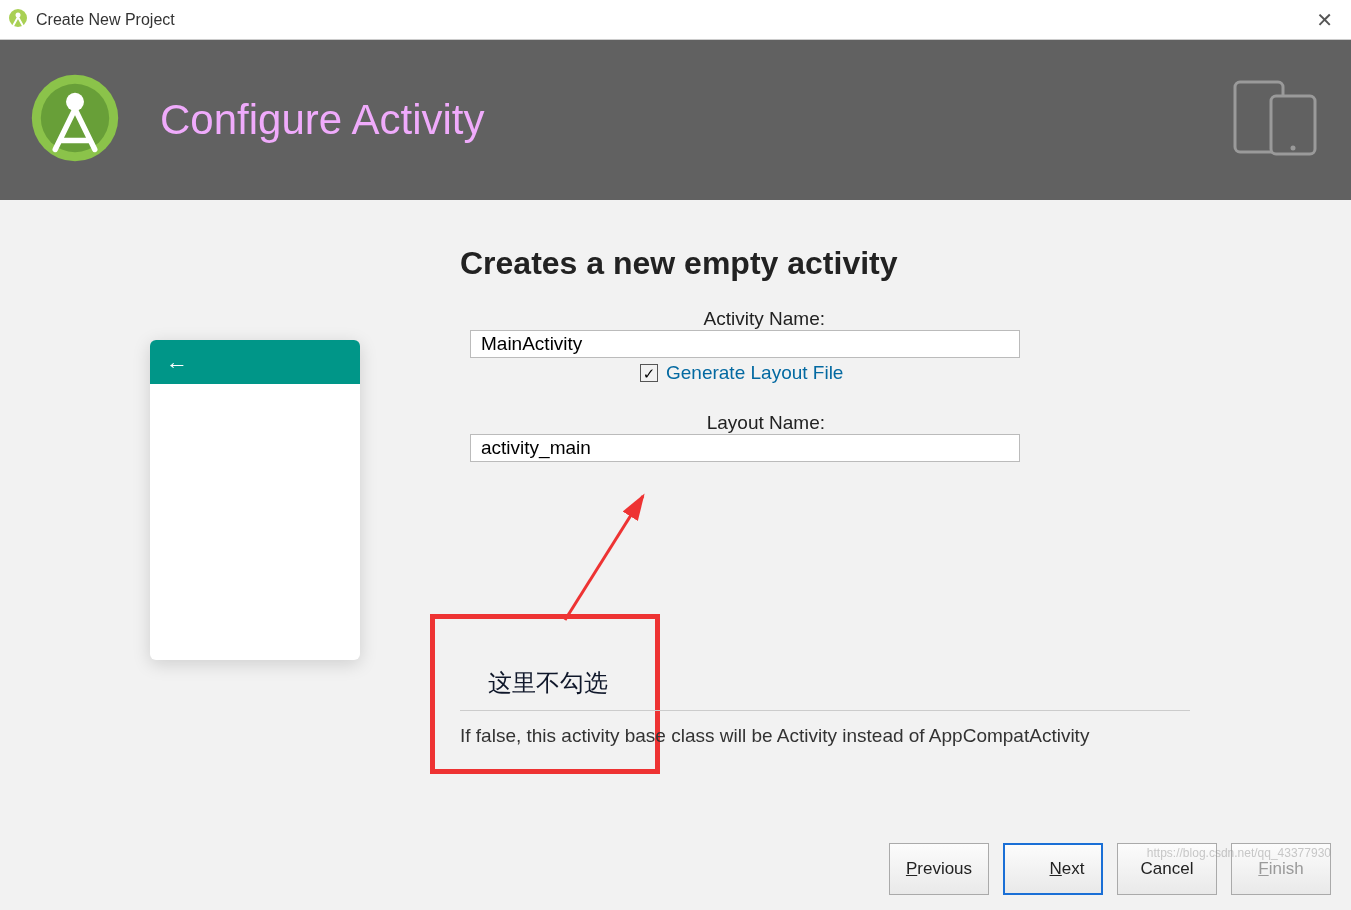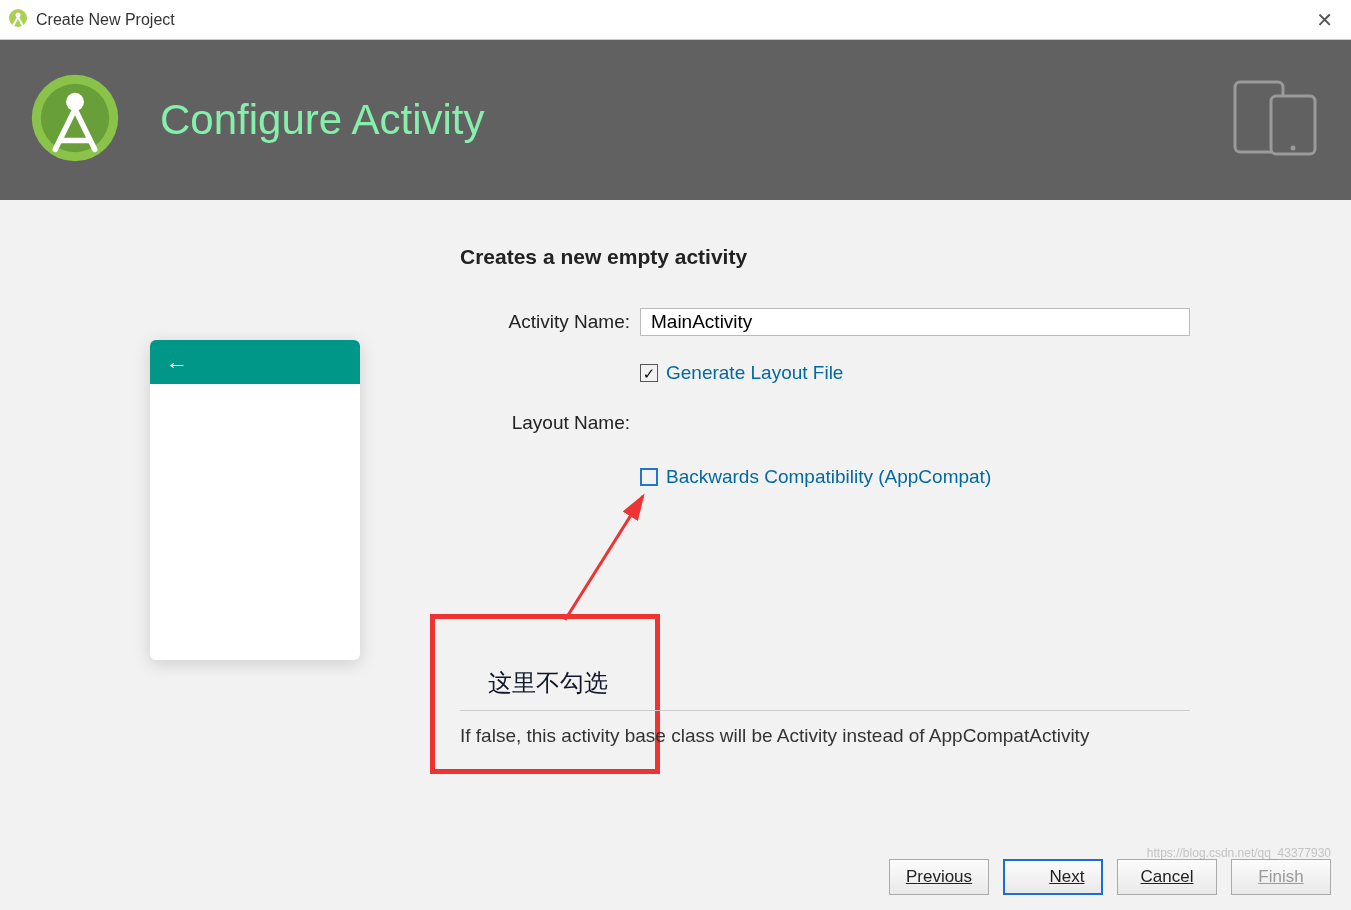--- a/index.html
+++ b/index.html
@@ -5,46 +5,46 @@
   * { box-sizing: border-box; margin: 0; padding: 0; }
   body { font-family: "Segoe UI", Arial, sans-serif; background: #fff; width: 1351px; height: 910px; overflow: hidden; position: relative; }
 
   .titlebar { height: 40px; border-bottom: 1px solid #ccc; display: flex; align-items: center; padding: 0 8px; justify-content: space-between; }
   .titlebar-left { display: flex; align-items: center; gap: 8px; }
   .titlebar-title { font-size: 16px; color: #333; }
   .close-x { font-size: 20px; color: #555; padding: 4px 10px; }
 
   .banner { background: #616161; height: 160px; display: flex; align-items: center; padding: 0 30px; justify-content: space-between; }
   .banner-left { display: flex; align-items: center; gap: 40px; }
-  .banner-title { color: #86efac; font-size: 42px; font-weight: 300; }
+  .banner-title { color: #f0abfc; font-size: 42px; font-weight: 300; }
 
   .body-area { background: #f2f2f2; height: 710px; position: relative; }
-  .heading { font-size: 21px; font-weight: 700; color: #222; position: absolute; left: 460px; top: 45px; }
+  .heading { font-size: 32px; font-weight: 700; color: #222; position: absolute; left: 460px; top: 45px; }
 
   .preview-phone { position: absolute; left: 150px; top: 140px; width: 210px; height: 320px; background: #fff; border-radius: 6px; box-shadow: 0 4px 18px rgba(0,0,0,0.15); overflow: hidden; }
   .preview-appbar { background: #009688; color: #fff; height: 44px; display: flex; align-items: center; padding: 0 16px; }
 
   .form-row { position: absolute; display: flex; align-items: center; }
   .form-label { width: 170px; text-align: right; font-size: 19px; color: #222; }
   .form-input { width: 550px; height: 28px; border: 1px solid #bbb; background: #fff; padding: 0 10px; font-size: 19px; margin-left: 10px; }
-  .row-activity { left: 460px; top: 108px; }
+  .row-activity { left: 460px; top: 108px; flex-direction: column; }
   .row-check1 { left: 640px; top: 162px; }
   .row-layout { left: 460px; top: 212px; flex-direction: column; }
   .row-check2 { left: 640px; top: 266px; }
 
   .chk { width: 18px; height: 18px; border: 1px solid #555; display: inline-flex; align-items: center; justify-content: center; margin-right: 8px; vertical-align: middle; }
   .chk.checked::after { content: "✓"; font-size: 15px; color: #000; line-height: 1; }
   .chk.blue { border: 2px solid #2277cc; }
   .chk-label { font-size: 19px; color: #0369a1; vertical-align: middle; }
 
   .hr-line { position: absolute; left: 460px; top: 510px; width: 730px; height: 1px; background: #ccc; }
   .help-text { position: absolute; left: 460px; top: 525px; font-size: 19px; color: #333; }
 
   .button-bar { position: absolute; bottom: 15px; right: 20px; display: flex; gap: 14px; }
-  .btn { width: 100px; height: 36px; border: 1px solid #aaa; background: linear-gradient(#fcfcfc,#e9e9e9); font-size: 17px; color: #222; display: flex; align-items: center; justify-content: center; text-decoration: underline; }
+  .btn { width: 100px; height: 52px; border: 1px solid #aaa; background: linear-gradient(#fcfcfc,#e9e9e9); font-size: 17px; color: #222; display: flex; align-items: center; justify-content: center; }
   .btn.primary { border: 2px solid #1a6fd6; padding-left: 28px; }
   .btn.disabled { color: #9a9a9a; }
   .btn u { text-decoration: underline; }
 
   .annotation-box { position: absolute; left: 430px; top: 414px; width: 230px; height: 160px; border: 5px solid #e33; }
   .annotation-text { position: absolute; left: 488px; top: 467px; font-size: 24px; color: #0f172a; font-weight: 500; }
   .arrow-svg { position: absolute; left: 555px; top: 288px; }
   .watermark { position: absolute; right: 20px; bottom: 50px; font-size: 12px; color: rgba(150,150,150,0.5); }
 </style>
 </head>
@@ -99,26 +99,23 @@
     <input class="form-input" value="MainActivity" style="">
   </div>
 
   <div class="form-row row-check1">
     <span class="chk checked"></span>
     <span class="chk-label">Generate Layout File</span>
   </div>
 
   <div class="form-row row-layout">
     <span class="form-label">Layout Name:</span>
+    <input class="form-input" value="activity_main" style="">
   </div>
 
-  <div class="form-row row-check2">
-    <span class="chk blue"></span>
-    <span class="chk-label">Backwards Compatibility (AppCompat)</span>
-  </div>
 
   <svg class="arrow-svg" width="110" height="140">
     <defs>
         <marker id="ah" markerWidth="10" markerHeight="10" refX="8" refY="3" orient="auto">
           <path d="M0,0 L9,3 L0,6 Z" fill="#e33"></path>
         </marker>
       </defs>
     <line x1="10" y1="132" x2="88" y2="8" stroke="#e33" stroke-width="3" marker-end="url(#ah)"></line>
   </svg>
 

